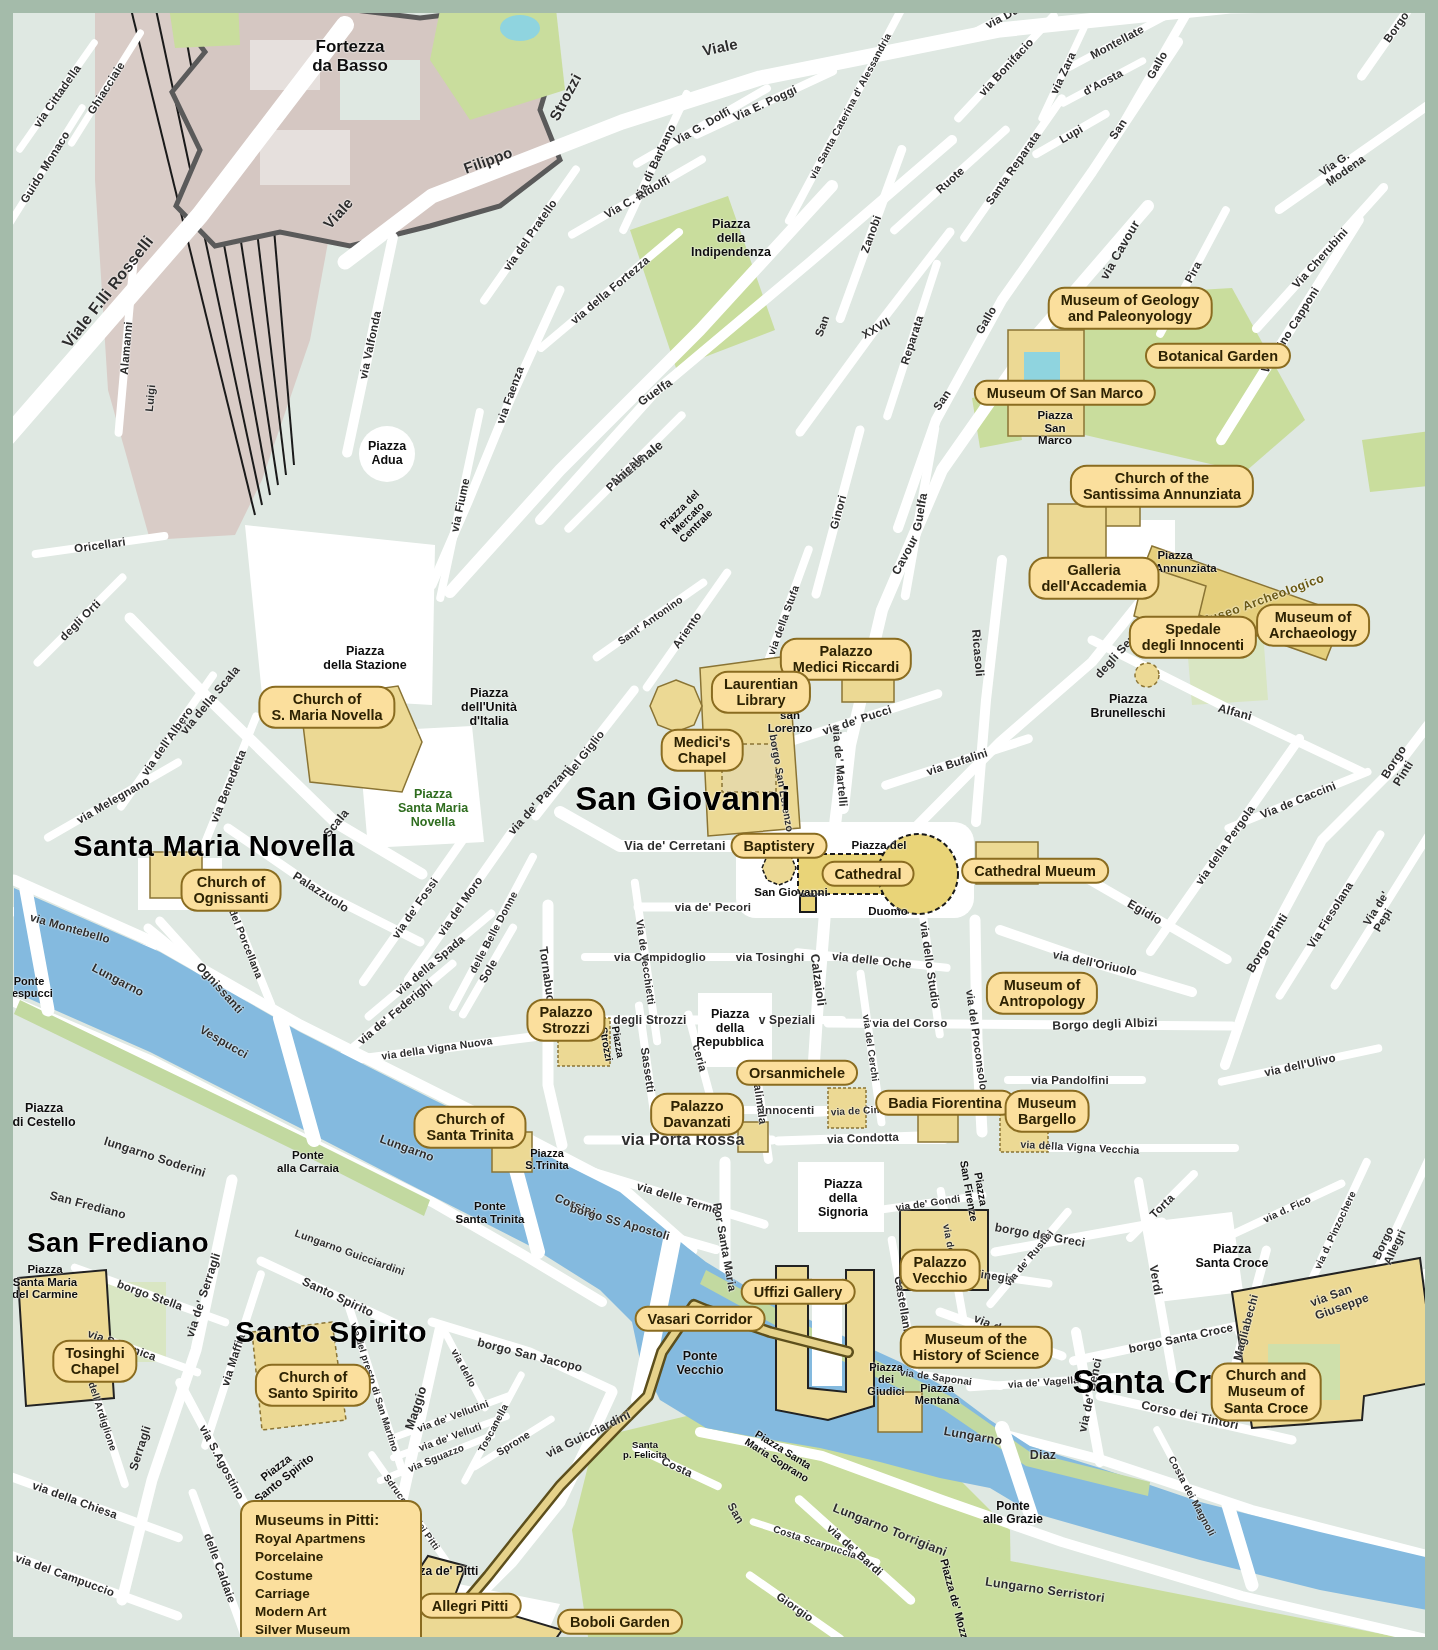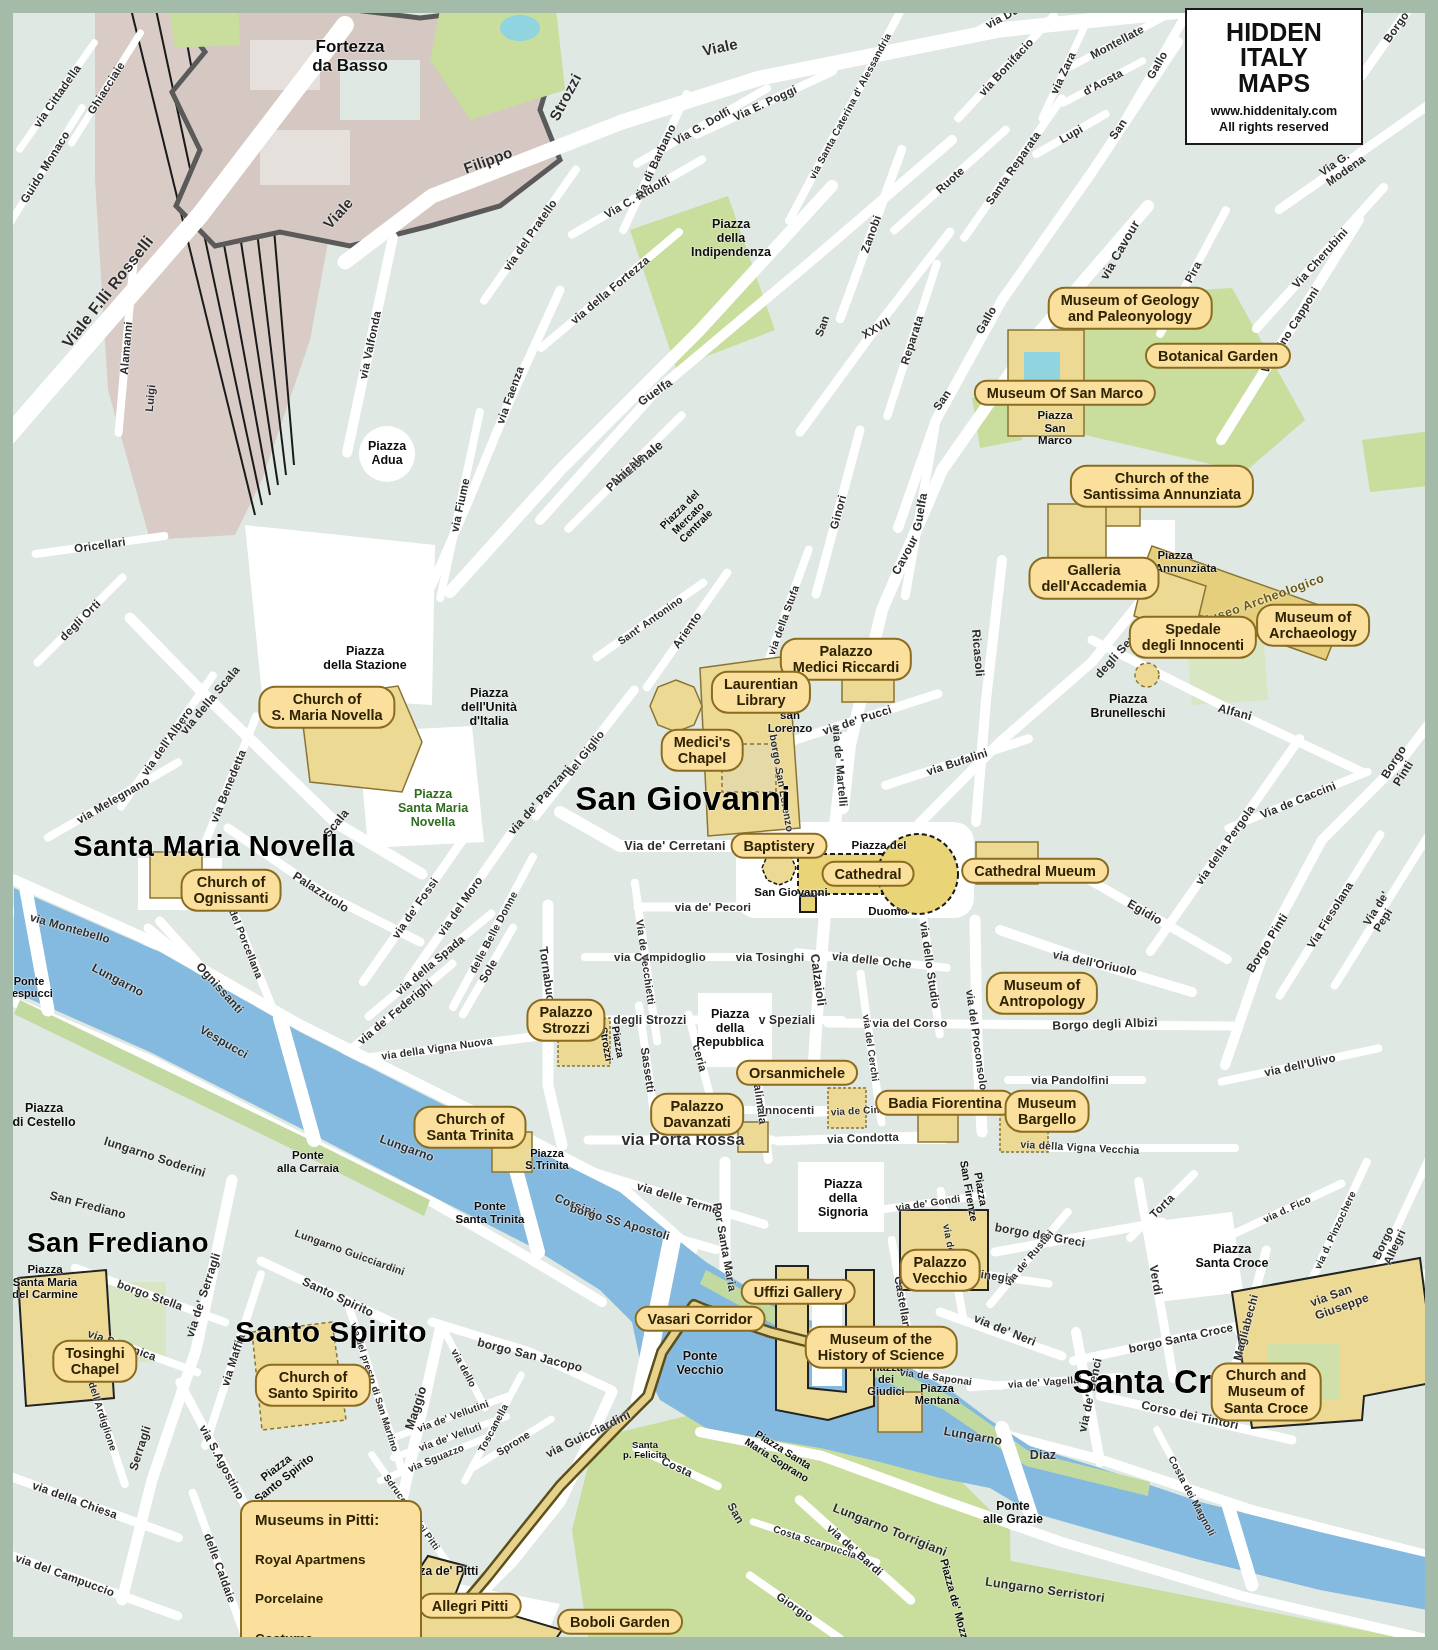--- a/index.html
+++ b/index.html
@@ -12,21 +12,21 @@
   .place{font-weight:700;color:#0e0e0e;text-align:center;line-height:1.1;}
   .place.green{color:#2f6d1f;}
   .district{font-weight:700;color:#000;letter-spacing:.4px;text-align:center;line-height:1.05;}
   .bldg{font-weight:700;color:#6b5a14;letter-spacing:.5px;}
   .badge{position:absolute;z-index:20;background:#fbdf9d;border:2.5px solid #8a6c20;border-radius:17px;
          padding:3px 11px;font:700 14.5px/1.13 "Liberation Sans",sans-serif;color:#2e2303;text-align:center;
          white-space:pre-line;transform:translate(-50%,-50%);}
   #museums-box{position:absolute;z-index:20;background:#fbdf9d;border:2.5px solid #8a6c20;border-radius:14px;
          padding:8px 13px;color:#2e2303;}
   #museums-box .mb-title{font:700 15px/1.35 "Liberation Sans",sans-serif;}
-  #museums-box .mb-item{font:700 13.5px/1.35 "Liberation Sans",sans-serif;margin-top:21px;}
+  #museums-box .mb-item{font:700 13.5px/1.35 "Liberation Sans",sans-serif;}
   #frame{position:absolute;inset:0;border:13px solid #a4bbaa;z-index:40;pointer-events:none;}
   #titlebox{position:absolute;left:1185px;top:8px;width:162px;z-index:45;background:#fff;border:2px solid #1a1a1a;
             text-align:center;padding:10px 6px 8px 6px;}
   #titlebox .t1{font:700 25px/1.0 "Liberation Sans",sans-serif;color:#111;}
   #titlebox .t2{font:700 25px/1.1 "Liberation Sans",sans-serif;color:#111;}
   #titlebox .t3{font:700 12.5px/1.5 "Liberation Sans",sans-serif;color:#111;margin-top:4px;}
   #titlebox .t4{font:700 12.5px/1.2 "Liberation Sans",sans-serif;color:#111;}
 </style>
 </head>
 <body>
@@ -583,21 +583,21 @@
       <div class="badge" style="left: 1047px; top: 1111px;">Museum
 Bargello</div>
       <div class="badge" style="left: 697px; top: 1114px;">Palazzo
 Davanzati</div>
       <div class="badge" style="left: 470px; top: 1127px;">Church of
 Santa Trinita</div>
       <div class="badge" style="left: 798px; top: 1292px;">Uffizi Gallery</div>
       <div class="badge" style="left: 940px; top: 1270px;">Palazzo
 Vecchio</div>
       <div class="badge" style="left: 700px; top: 1319px;">Vasari Corridor</div>
-      <div class="badge" style="left: 881px; top: 1347px;">Museum of the
+      <div class="badge" style="left: 976px; top: 1347px;">Museum of the
 History of Science</div>
       <div class="badge" style="left: 95px; top: 1361px;">Tosinghi
 Chapel</div>
       <div class="badge" style="left: 313px; top: 1385px;">Church of
 Santo Spirito</div>
       <div class="badge" style="left: 1266px; top: 1392px;">Church and
 Museum of
 Santa Croce</div>
       <div class="badge" style="left: 470px; top: 1606px;">Allegri Pitti</div>
       <div class="badge" style="left: 620px; top: 1622px;">Boboli Garden</div>
@@ -609,21 +609,15 @@
         <div class="mb-item">Royal Apartmens</div>
         <div class="mb-item">Porcelaine</div>
         <div class="mb-item">Costume</div>
         <div class="mb-item">Carriage</div>
         <div class="mb-item">Modern Art</div>
         <div class="mb-item">Silver Museum</div>
         <div class="mb-item">Palatina Gallery</div>
       </div>
   </div>
 
-  <div id="titlebox">
-    <div class="t1">HIDDEN ITALY</div>
-    <div class="t2">MAPS</div>
-    <div class="t3">www.hiddenitaly.com</div>
-    <div class="t4">All rights reserved</div>
-  </div>
 
   <div id="frame"></div>
 </div>
 
 </body></html>

